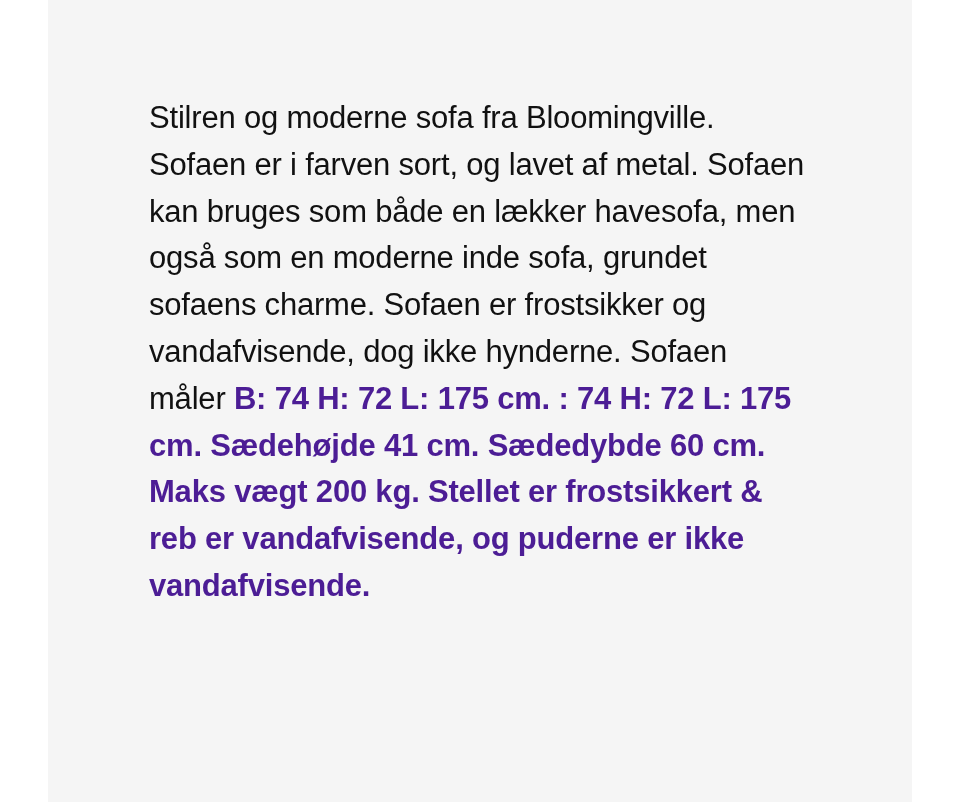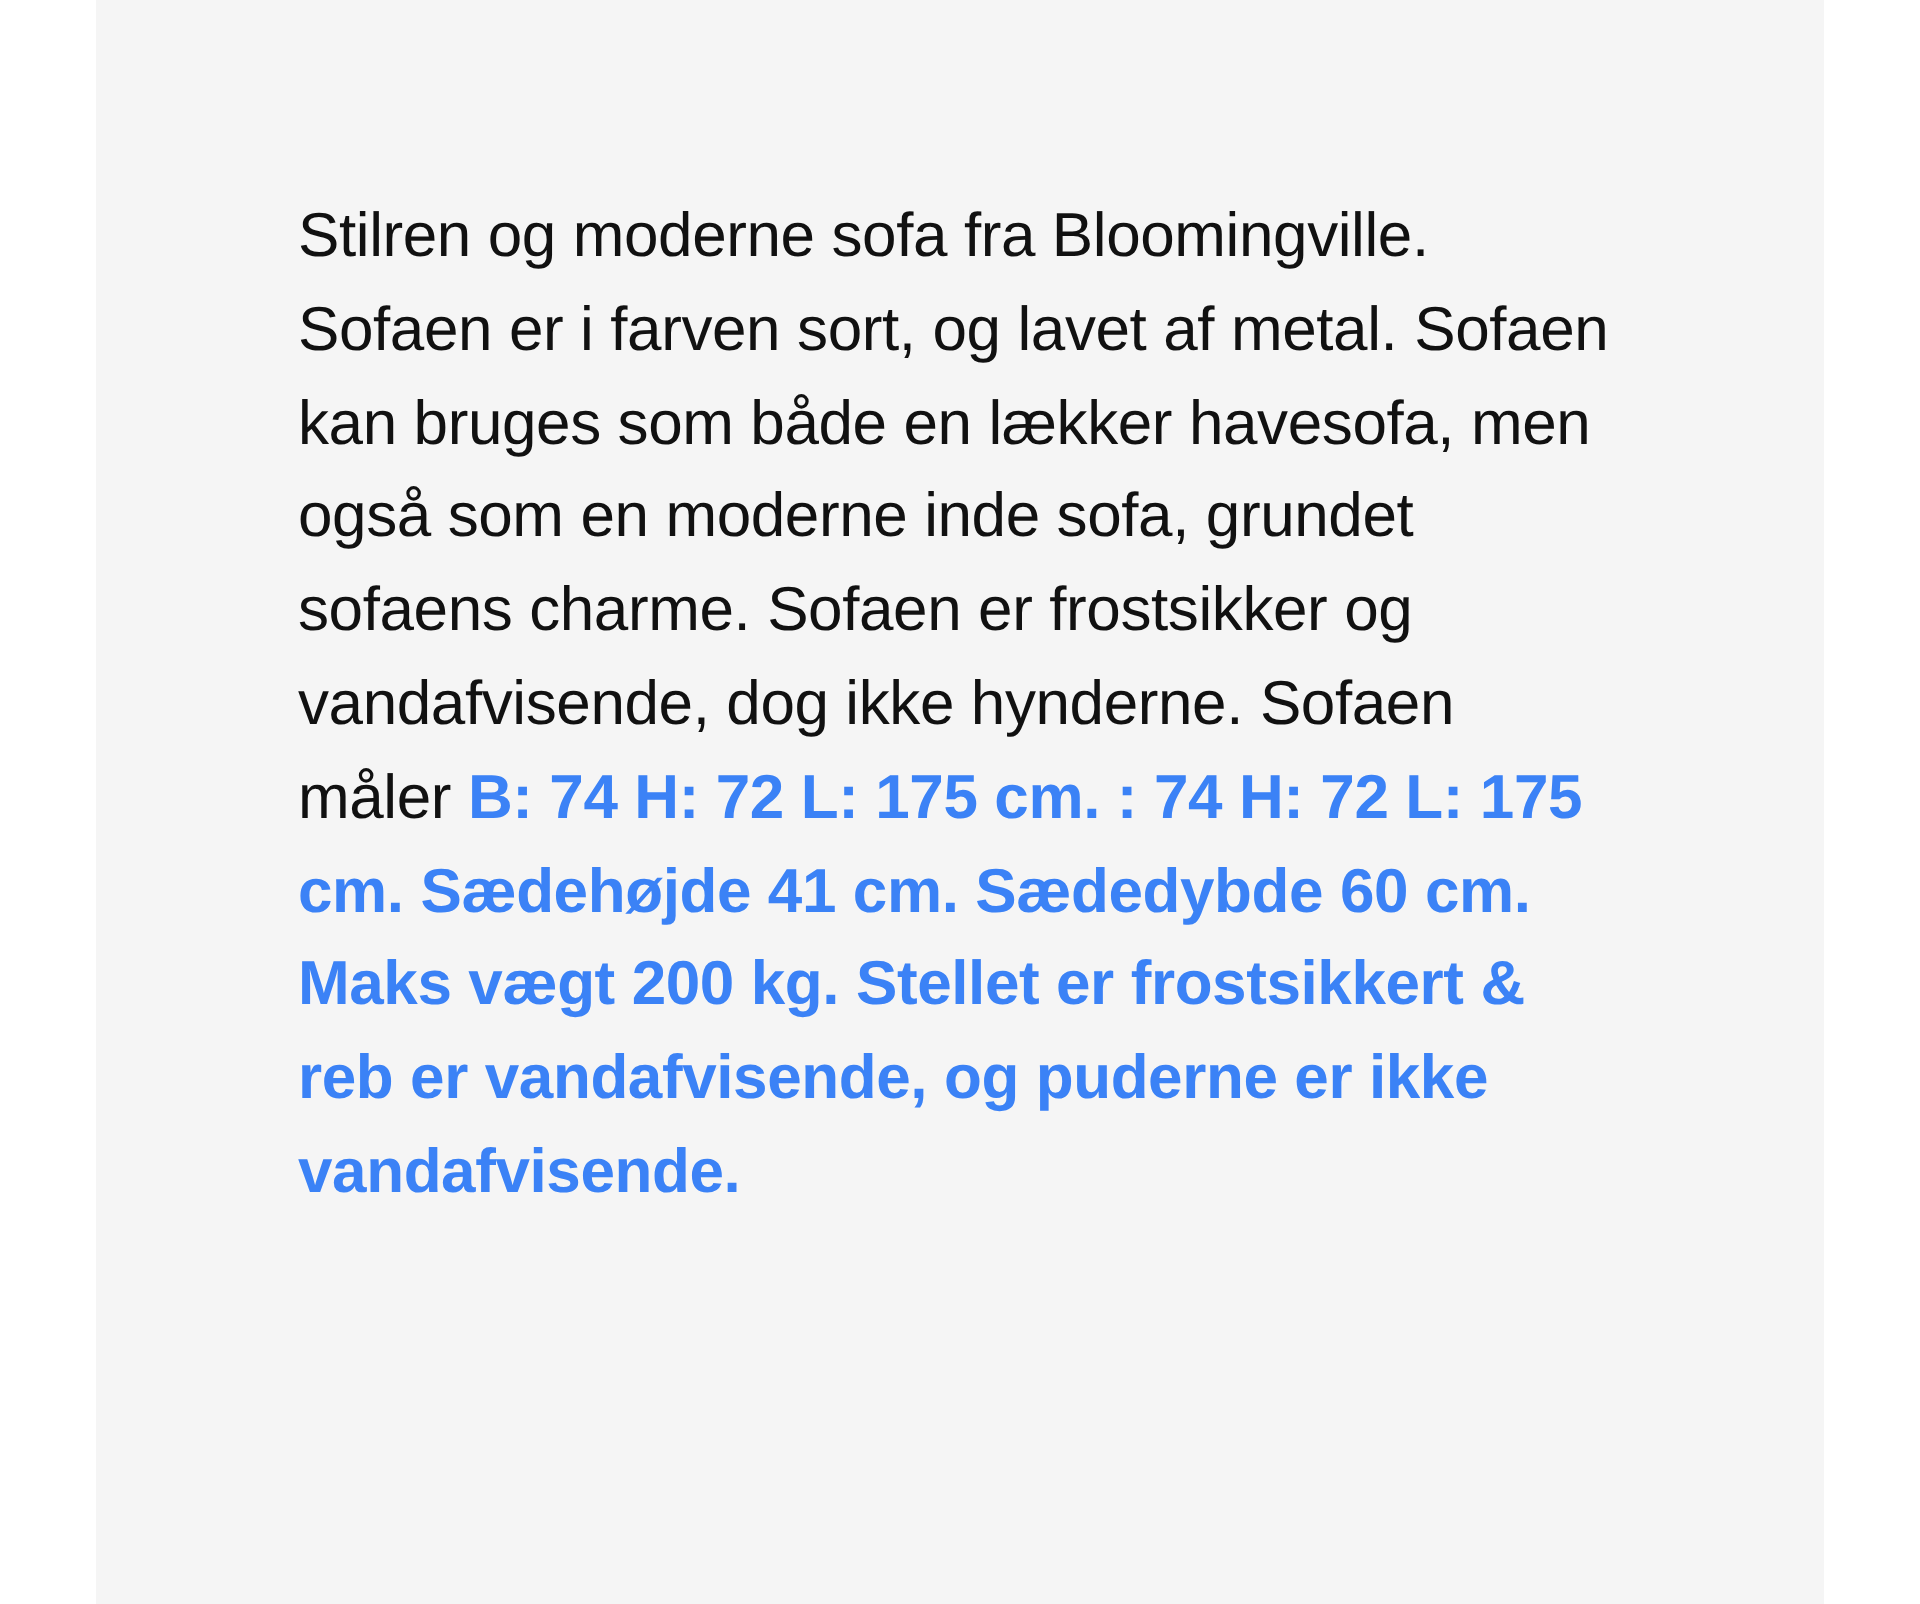--- a/index.html
+++ b/index.html
@@ -25,21 +25,21 @@
       width: 660px;
       margin: 0;
       font-family: "Liberation Sans", sans-serif;
       font-size: 31px;
       line-height: 46.8px;
       color: #111111;
       letter-spacing: -0.2px;
     }
     .desc b {
       font-weight: 700;
-      color: #3b82f6;
+      color: #4c1d95;
       text-align: right;
     }
   </style>
 </head>
 <body>
 
 <div class="panel">
 </div>
 
 <p class="desc"><span>Stilren og moderne sofa fra Bloomingville. Sofaen er i farven sort, og lavet af metal. Sofaen kan bruges som både en lækker havesofa, men også som en moderne inde sofa, grundet sofaens charme. Sofaen er frostsikker og vandafvisende, dog ikke hynderne.</span> <span>Sofaen måler </span><b>B: 74 H: 72 L: 175 cm. : 74 H: 72 L: 175 cm. Sædehøjde 41 cm. Sædedybde 60 cm. Maks vægt 200 kg. Stellet er frostsikkert &amp; reb er vandafvisende, og puderne er ikke vandafvisende.</b></p>

